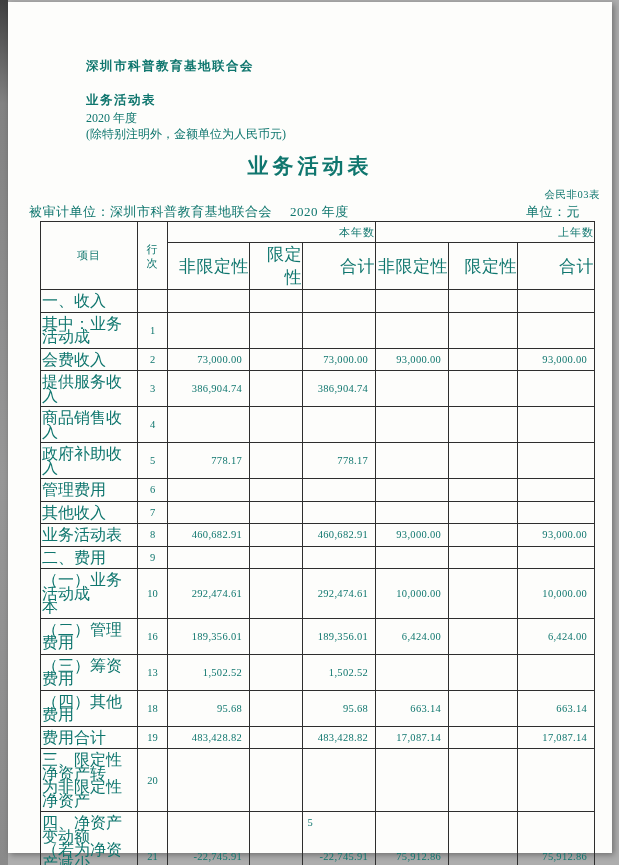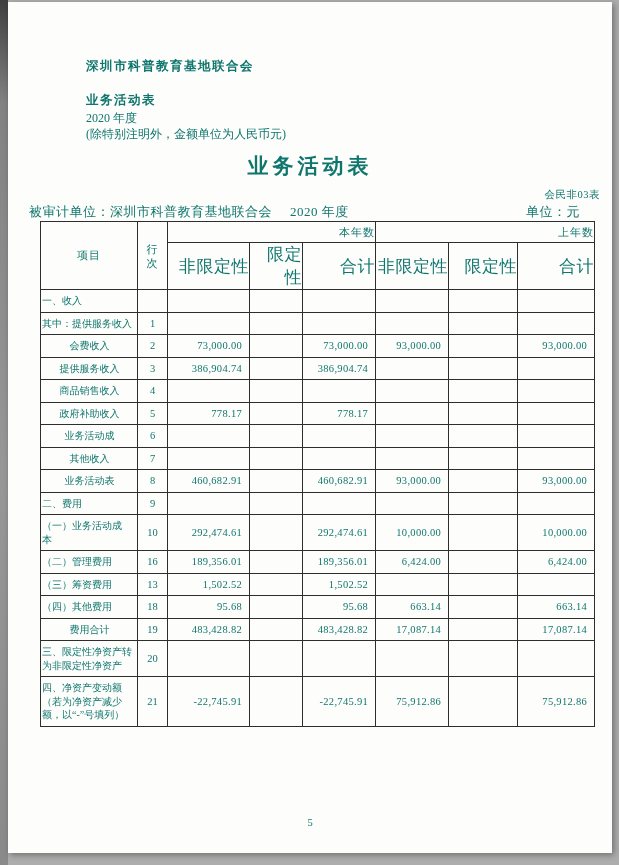--- a/index.html
+++ b/index.html
@@ -35,22 +35,22 @@
     border-collapse:collapse; table-layout:fixed;
   }
   .acct th, .acct td {
     border:1px solid #2e2e2e; font-weight:normal;
     vertical-align:middle; overflow:hidden;
   }
   .h-group { font-size:11px; text-align:right; height:21px; letter-spacing:1px; }
   .h-sub   { font-size:17px; text-align:right; height:32px; letter-spacing:0.5px; }
   .h-item  { font-size:11px; text-align:center; letter-spacing:1px; }
   .h-line-wrap { width:13px; margin:8px auto; word-break:break-all; line-height:14px; font-size:11px; }
-  .c-label { font-size:10px; line-height:13.5px; padding:4px 0 4px 1px; white-space:pre-wrap; }
-  .c-label.align-center { text-align:center; }
+  .c-label { font-size:16px; line-height:13.5px; padding:4px 0 4px 1px; white-space:pre-wrap; }
+  .c-label.align-center { text-align:left; }
   .c-label.align-left   { text-align:left; }
   .c-line  { text-align:center; font-size:10.5px; height:21px; }
   .c-num   { text-align:right; padding-right:7px; font-size:10.5px; letter-spacing:0.3px; }
   .page-num{ position:absolute; left:0; top:815px; width:100%; text-align:center; font-size:10.5px; }
 </style>
 </head>
 <body>
 
 <div class="edge-left"></div>
 
@@ -104,21 +104,21 @@
     <td class="c-label align-left">一、收入</td>
     <td class="c-line"></td>
     <td class="c-num"></td>
     <td class="c-num"></td>
     <td class="c-num"></td>
     <td class="c-num"></td>
     <td class="c-num"></td>
     <td class="c-num"></td>
   </tr>
         <tr>
-    <td class="c-label align-left">其中：提供服务收入</td>
+    <td class="c-label align-left">其中：业务活动成</td>
     <td class="c-line">1</td>
     <td class="c-num"></td>
     <td class="c-num"></td>
     <td class="c-num"></td>
     <td class="c-num"></td>
     <td class="c-num"></td>
     <td class="c-num"></td>
   </tr>
         <tr>
     <td class="c-label align-center">会费收入</td>
@@ -154,21 +154,21 @@
     <td class="c-label align-center">政府补助收入</td>
     <td class="c-line">5</td>
     <td class="c-num">778.17</td>
     <td class="c-num"></td>
     <td class="c-num">778.17</td>
     <td class="c-num"></td>
     <td class="c-num"></td>
     <td class="c-num"></td>
   </tr>
         <tr>
-    <td class="c-label align-center">业务活动成</td>
+    <td class="c-label align-center">管理费用</td>
     <td class="c-line">6</td>
     <td class="c-num"></td>
     <td class="c-num"></td>
     <td class="c-num"></td>
     <td class="c-num"></td>
     <td class="c-num"></td>
     <td class="c-num"></td>
   </tr>
         <tr>
     <td class="c-label align-center">其他收入</td>

